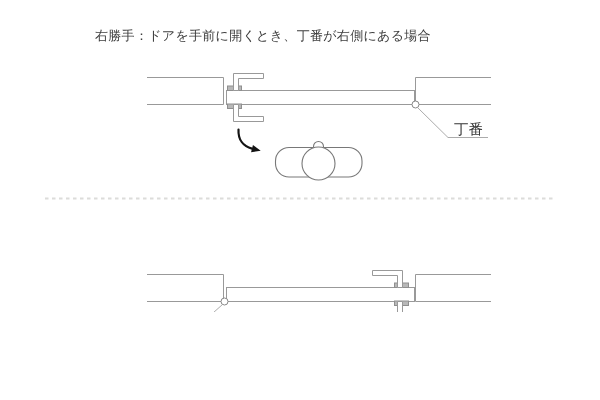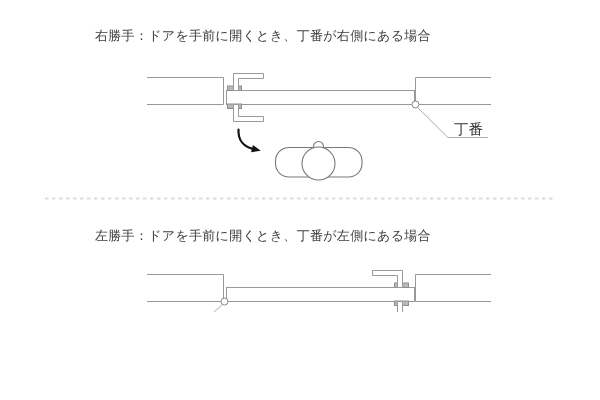--- a/index.html
+++ b/index.html
@@ -26,21 +26,20 @@
   .person{fill:#fff;stroke:#787878;stroke-width:1.1;}
   .sep{stroke:#dcdcda;stroke-width:2;}
 </style>
 </head>
 <body>
 
 <div class="canvas">
 
   <div class="heading heading-top">右勝手：ドアを手前に開くとき、丁番が右側にある場合</div>
 
-  <div class="heading heading-bottom">左勝手：ドアを手前に開くとき、丁番が左側にある場合</div>
 
   <svg class="diagram-svg" width="600" height="400" viewBox="0 0 600 400">
 
     <g>
       <path class="wall" d="M147,77.5 H223.5 M147,104.5 H223.5 M223.5,77.5 V104.5"></path>
       <path class="wall" d="M415.5,77.5 H491 M415.5,104.5 H491 M415.5,77.5 V104.5"></path>
       <rect class="door" x="226.5" y="90.5" width="188" height="14"></rect>
 
       <rect class="hbase" x="227.5" y="86" width="14" height="4.5"></rect>
       <path class="handle" d="M233.5,90.5 V73.5 H263.5 V78.5 H238.5 V90.5 Z"></path>

